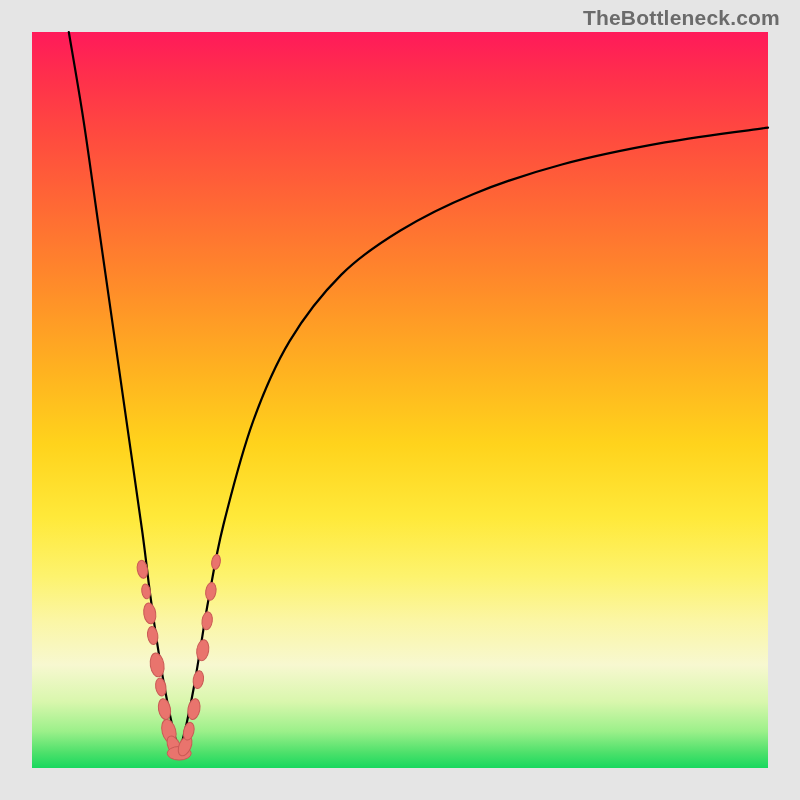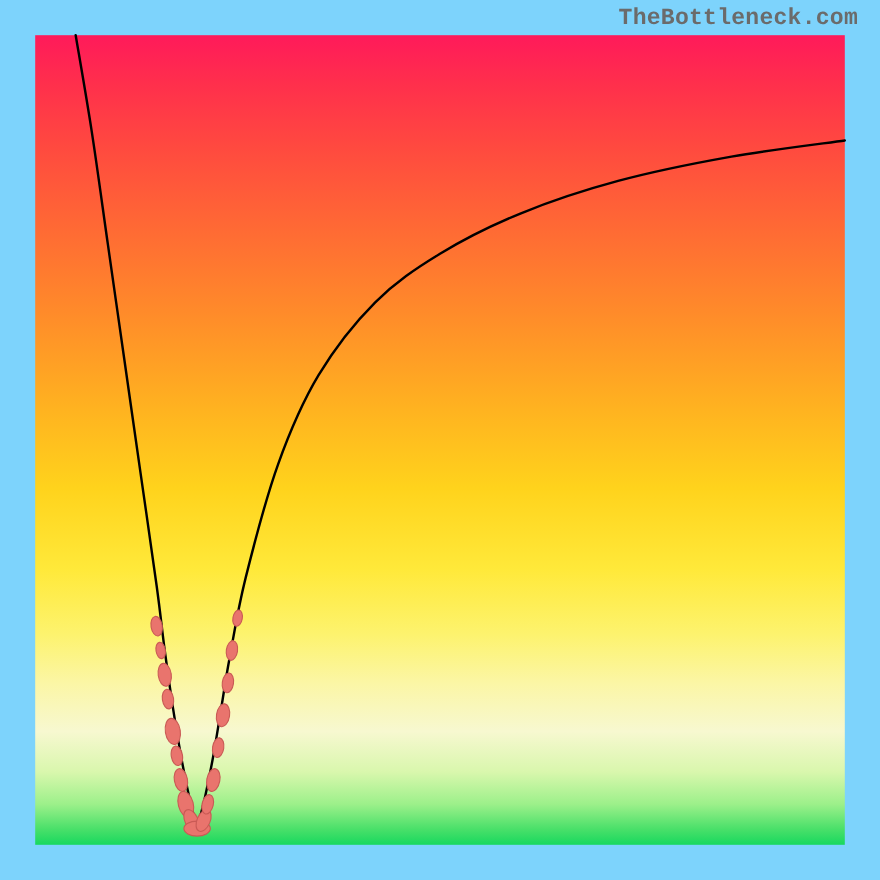--- a/index.html
+++ b/index.html
@@ -7,22 +7,21 @@
     padding: 0;
     width: 800px;
     height: 800px;
     overflow: hidden;
     background: #000;
     font-family: Arial, Helvetica, sans-serif;
   }
   .frame {
     position: absolute;
     inset: 0;
-    background: #7dd3fc;
-    font-family: Liberation Mono, monospace;
+    background: #e5e5e5;
   }
   .plot {
     position: absolute;
     left: 32px;
     top: 32px;
     width: 736px;
     height: 736px;
     
     background: linear-gradient(
       to bottom,

